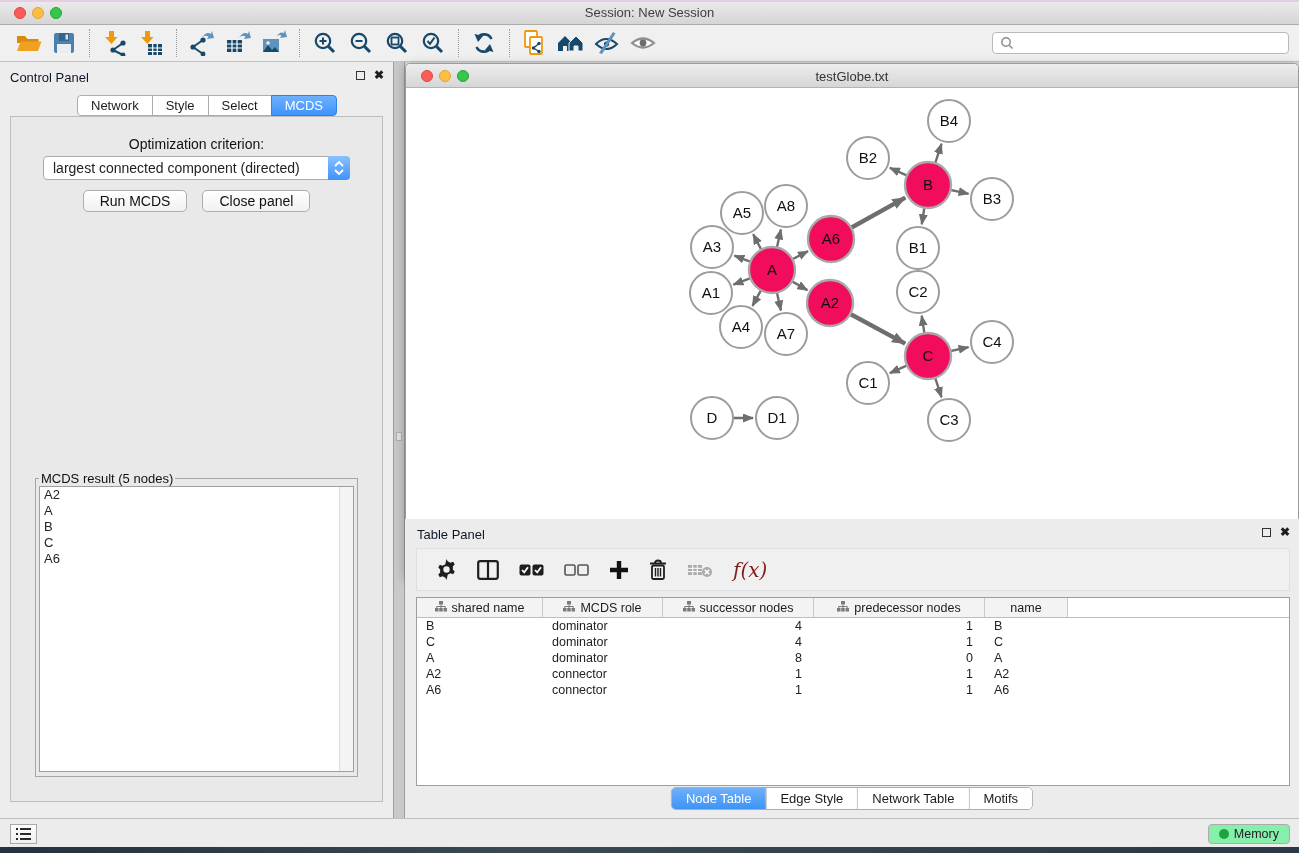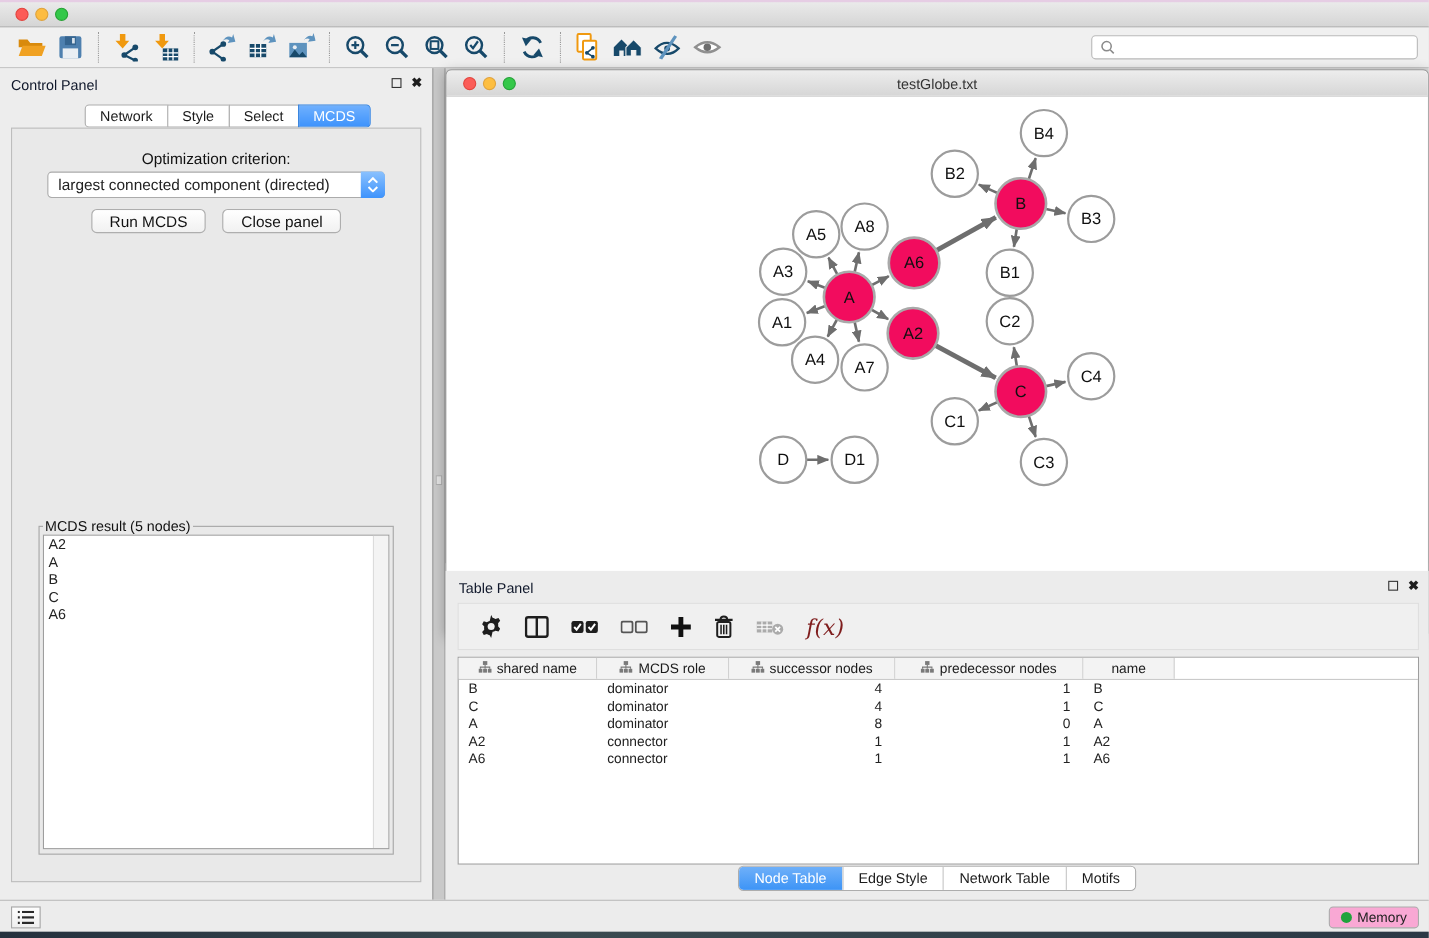--- a/index.html
+++ b/index.html
@@ -95,35 +95,36 @@
   .bt-group { position:absolute; bottom:8px; left:50%; transform:translateX(-50%); display:flex; height:23px;
     border:1px solid #ADADAD; border-radius:5px; overflow:hidden; background:#fff; }
   .bt { padding:0 14px; font-size:13px; line-height:22px; border-left:1px solid #C6C6C6; color:#1c1c1c; background:#fff; }
   .bt:first-child { border-left:none; }
   .bt.active { background:linear-gradient(#6FB0F9,#3D94F6); color:#fff; }
 
   
   .statusbar { position:absolute; left:0; top:818px; width:100%; height:29px; background:#ECECEC; border-top:1px solid #BFBFBF; }
   .list-btn { position:absolute; left:10px; top:5px; width:27px; height:20px; background:linear-gradient(#FDFDFD,#EFEFEF);
     border:1px solid #A8A8A8; display:flex; align-items:center; justify-content:center; }
-  .mem-btn { position:absolute; right:9px; top:5px; height:20px; padding:0 10px; background:#f9a8d4;
+  .mem-btn { position:absolute; right:9px; top:5px; height:20px; padding:0 10px; background:#86efac;
     border:1px solid #ABABAB; border-radius:4px; display:flex; align-items:center; gap:5px; font-size:12.5px; }
   .mem-dot { width:10px; height:10px; border-radius:50%; background:#1FA33C; }
   .desktop { position:absolute; left:0; top:847px; width:100%; height:6px;
     background:linear-gradient(90deg,#25313E,#3A4A50 40%,#2B3845); }
 </style>
 </head>
 <body>
 
 <div class="screen">
 
   <div class="titlebar">
     <span class="tl red"></span>
     <span class="tl yellow"></span>
     <span class="tl green"></span>
+    <div class="title">Session: New Session</div>
   </div>
 
   <div class="toolbar">
     <div class="tbtn">
       <svg width="27" height="24" viewBox="0 0 27 24">
           <path d="M2,5 h8 l2.5,3 h11 v4 H2 z" fill="#D98A0C"></path>
           <path d="M2,20 L5.5,10.5 h21 L23,20 z" fill="#F0A122"></path>
         </svg>
     </div>
     <div class="tbtn">

